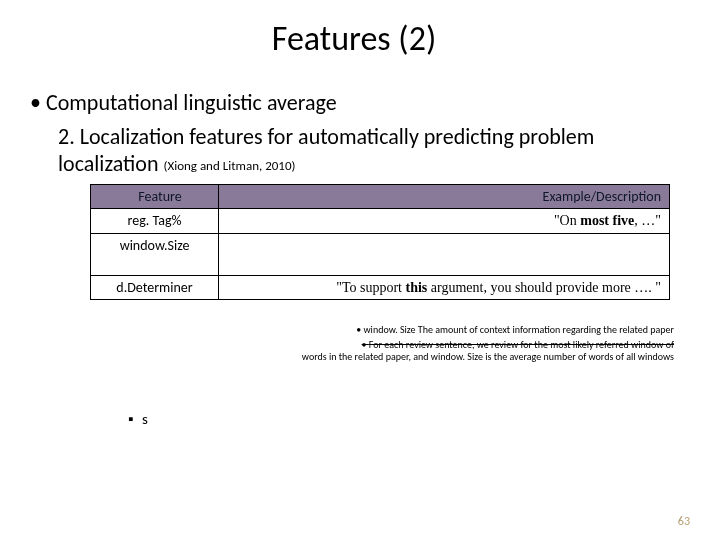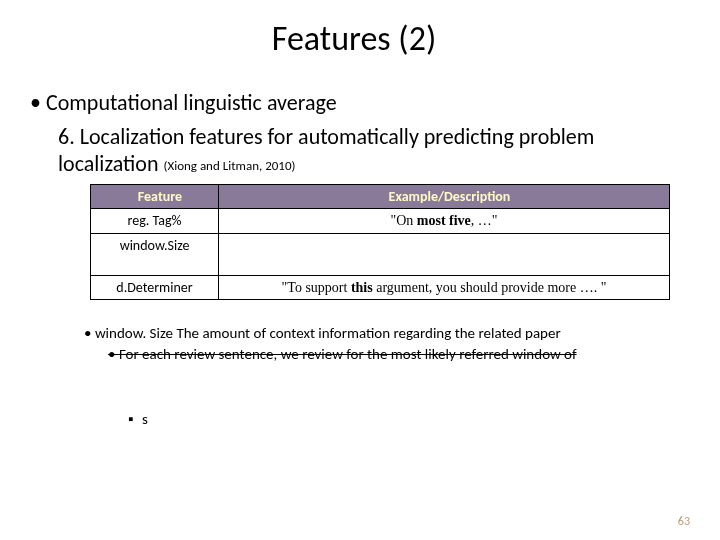--- a/index.html
+++ b/index.html
@@ -51,48 +51,49 @@
     width: 580px;
   }
   table.feat {
     border-collapse: collapse;
     width: 100%;
     font-size: 14px;
   }
   table.feat th, table.feat td {
     border: 1px solid #000;
     padding: 3px 8px;
-    text-align: center;
+    text-align: right;
     vertical-align: top;
   }
   table.feat th {
     background: #8a7a99;
-    color: #fef9c3;
-    font-weight: 700;
+    color: #0f172a;
+    font-weight: 400;
     padding-left: 19px;
   }
   table.feat td:first-child, table.feat th:first-child {
     width: 100px;
     text-align: center;
   }
   .serif {
     font-family: Georgia, "Times New Roman", serif;
   }
   .bold { font-weight: 700; }
 
   
   .overlay {
     position: absolute;
     left: 84px;
     top: 324px;
     width: 590px;
-    font-size: 15px;
+    font-size: 10px;
     line-height: 1.25;
     color: #000;
     background: transparent;
+    text-align: right;
   }
   .overlay .b1 {
     margin: 0 0 2px 0;
   }
   .overlay .b1::before, .overlay .b2::before {
     content: "• ";
   }
   .overlay .b2 {
     margin-left: 24px;
     text-decoration: line-through;
@@ -122,21 +123,21 @@
 <body>
 
 <div class="slide">
   <div class="title">Features (2)</div>
 
   <div class="body">
     <ul class="bullets">
       <li>Computational linguistic average</li>
     </ul>
     <div class="sub">
-      <span>6. Localization features for automatically predicting problem localization </span><span class="cite">(Xiong and Litman, 2010)</span>
+      <span>2. Localization features for automatically predicting problem localization </span><span class="cite">(Xiong and Litman, 2010)</span>
     </div>
 
     <div class="tbl-wrap">
       <table class="feat">
         <thead>
           <tr>
             <th>Feature</th>
             <th>Example/Description</th>
           </tr>
         </thead>
@@ -160,20 +161,21 @@
         </tbody>
       </table>
     </div>
   </div>
 
   <div class="overlay">
     <div class="b1">
       <span>window. Size </span><span>The amount of context information regarding the related paper</span>
     </div>
     <div class="b2">For each review sentence, we review for the most likely referred window of</div>
+    <div class="b2b">words in the related paper, and window. Size is the average number of words of all windows</div>
   </div>
 
   <div class="lone-s">
     <span class="blt">▪</span><span>s</span>
   </div>
 
   <div class="pagenum">63</div>
 </div>
 
 </body></html>

